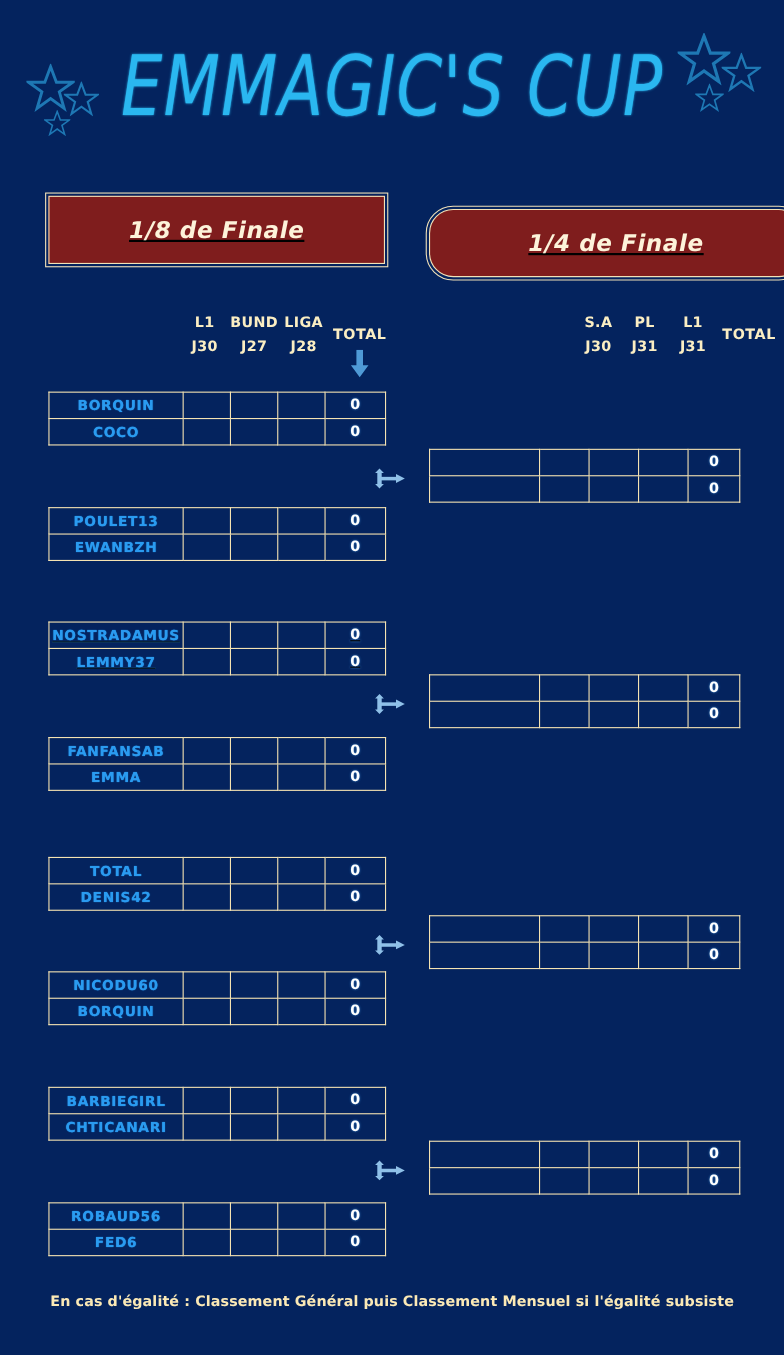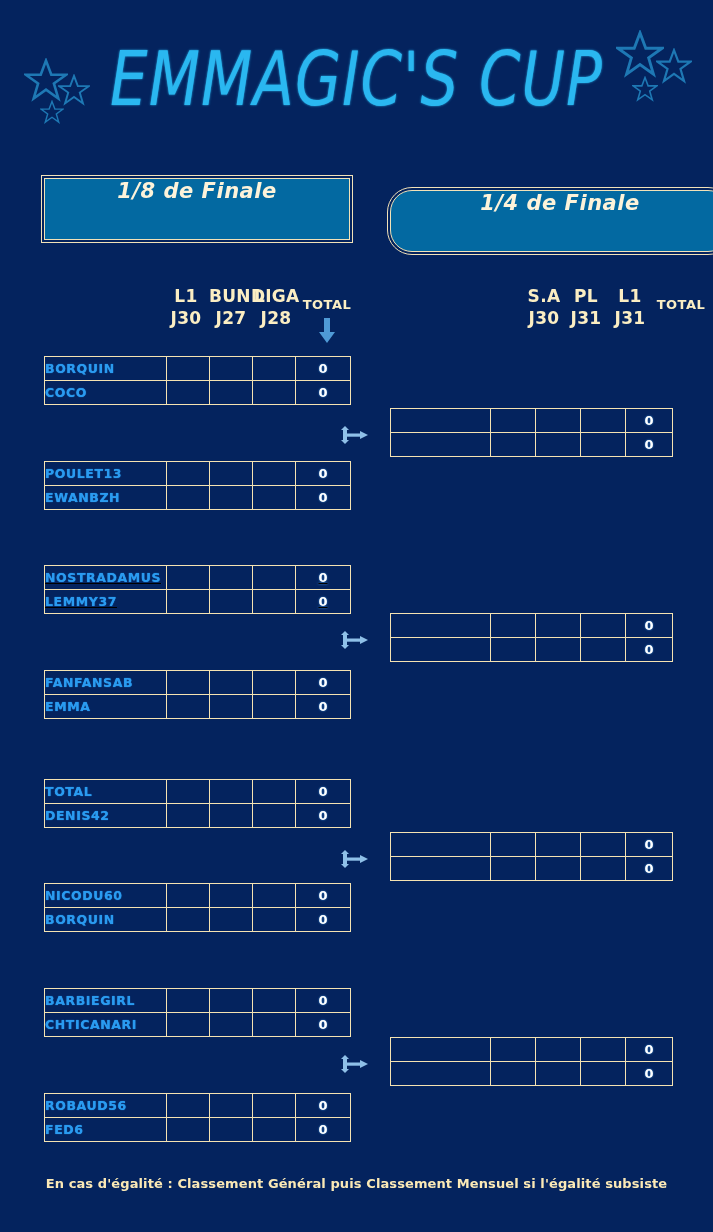--- a/index.html
+++ b/index.html
@@ -63,41 +63,43 @@
     width: 713px;
     height: 64px;
   }
   .round-box {
     position: absolute;
     border: 1px solid #f2e2b8;
     outline: 1px solid #f2e2b8;
     outline-offset: 2px;
     box-sizing: border-box;
     display: flex;
+    align-items: center;
     justify-content: center;
-    background: #0369a1;
+    background: #7f1d1d;
+    text-decoration: underline;
   }
   .round-box .round-label {
     font-family: "DejaVu Sans", sans-serif;
     font-size: 21px;
     font-weight: bold;
     font-style: italic;
     color: #fdf3da;
     letter-spacing: 0.5px;
     white-space: nowrap;
   }
   #round-box-1 { left: 44px;  top: 0; width: 306px; height: 62px; }
   #round-box-2 { left: 390px; top: 12px; width: 340px; height: 62px; border-radius: 22px; }
 
   
   .col-head-group { position: absolute; }
   .col-head {
     position: absolute;
     font-family: "DejaVu Sans", sans-serif;
-    font-size: 17px;
+    font-size: 13px;
     font-weight: bold;
     color: #fbeec3;
     text-align: center;
     white-space: nowrap;
     letter-spacing: 0.3px;
   }
   .col-head.row-a { top: 0; }
   .col-head.row-b { top: 22px; }
   .col-head.total-lbl {
     top: 11px;
@@ -117,20 +119,21 @@
     table-layout: fixed;
     background: #04235e;
   }
   .match-table td {
     border: 1px solid #f5e3b2;
     height: 24px;
     padding: 0;
     box-sizing: border-box;
   }
   .match-table td.player {
+    text-align: center;
     font-family: "DejaVu Sans", sans-serif;
     font-size: 12.5px;
     font-weight: bold;
     color: #2a9bf0;
     letter-spacing: 0.6px;
     text-shadow: 0 0 1px #2a9bf0;
     white-space: nowrap;
     overflow: hidden;
   }
   .match-table td.score { }

